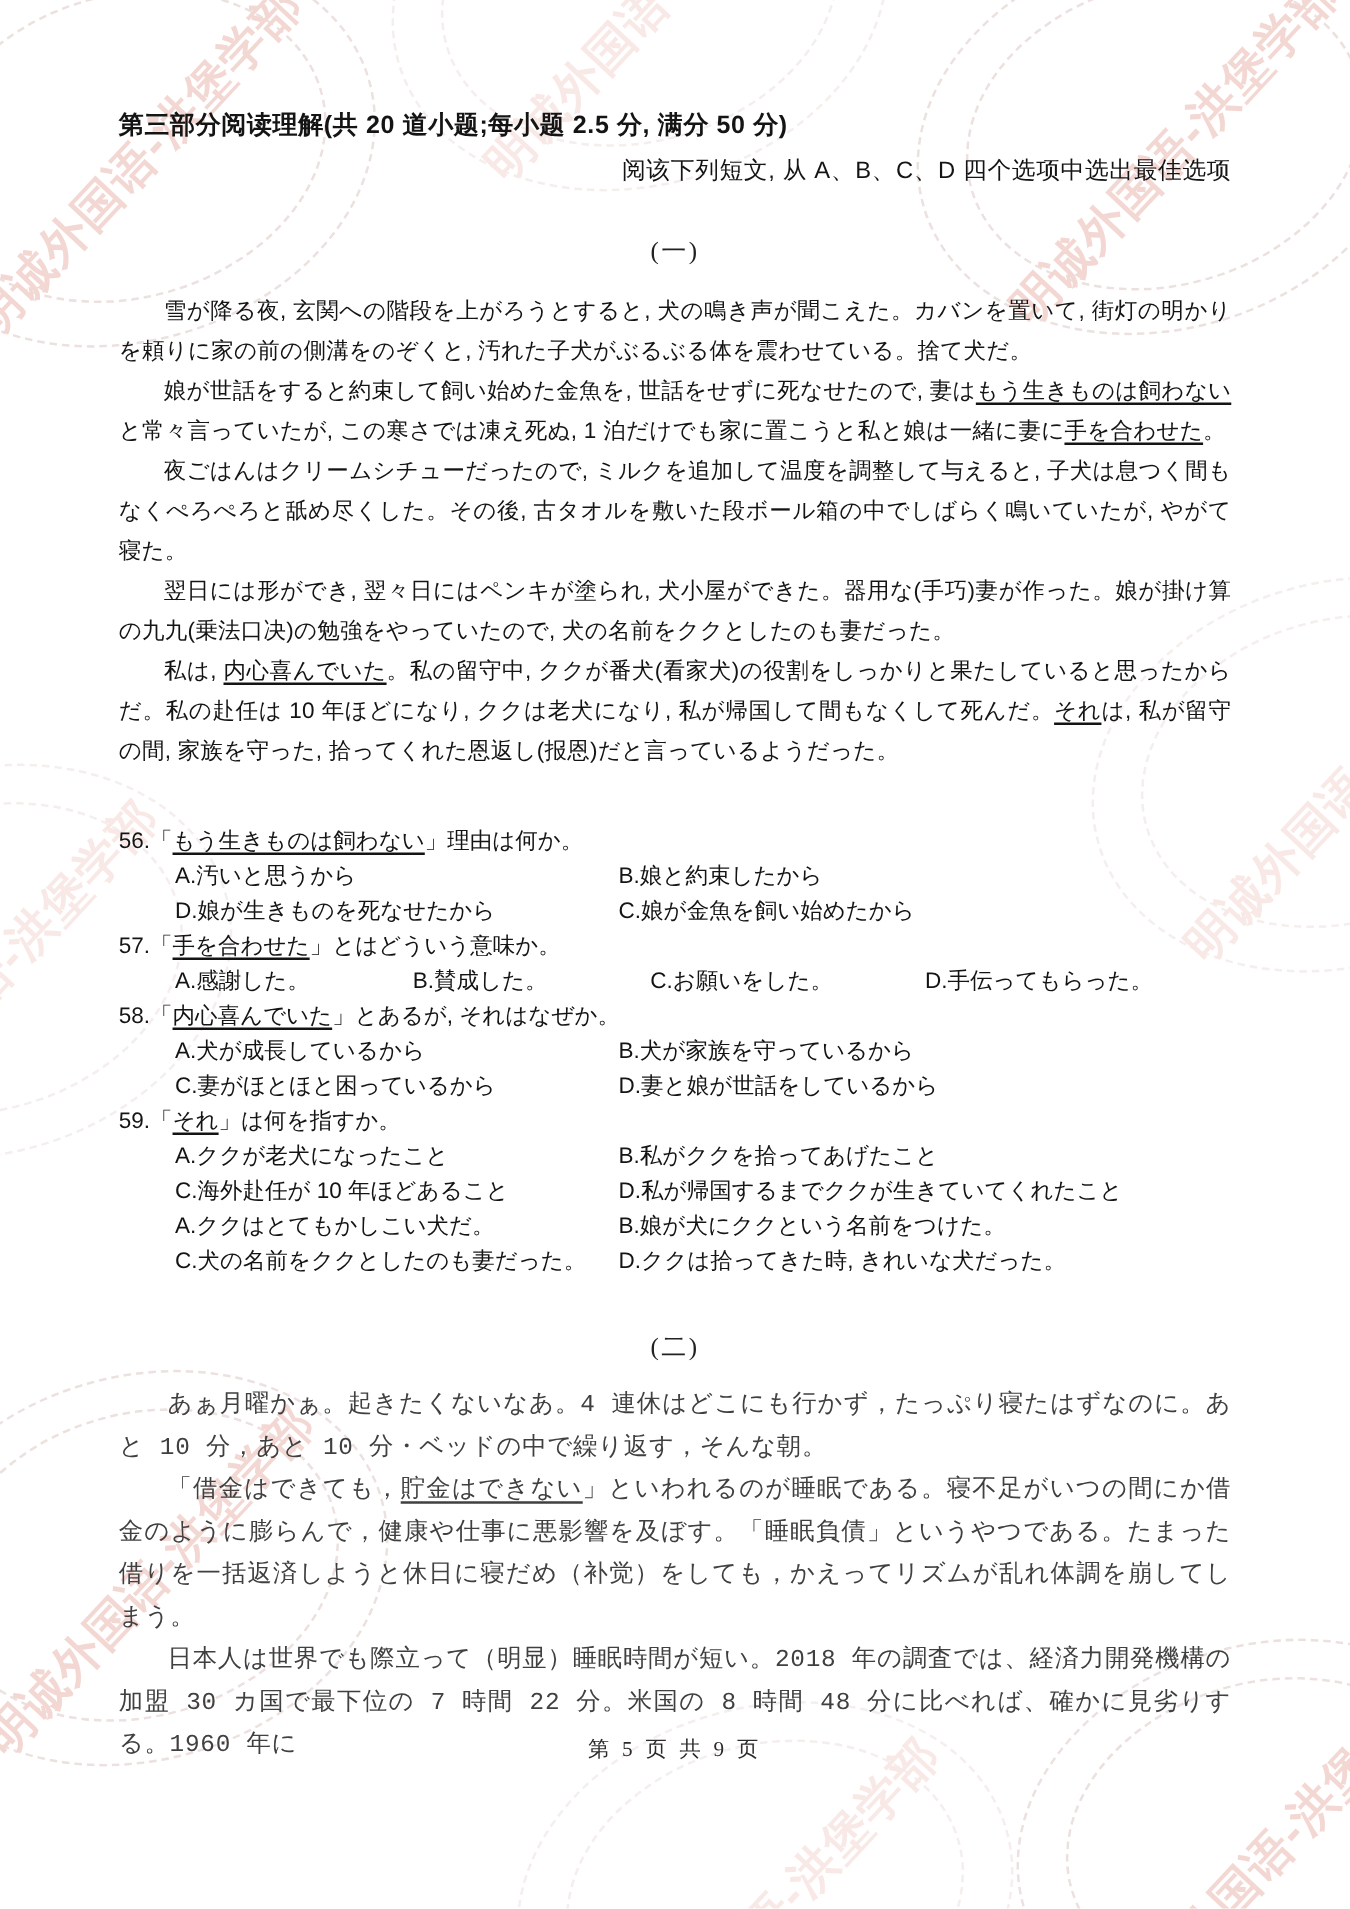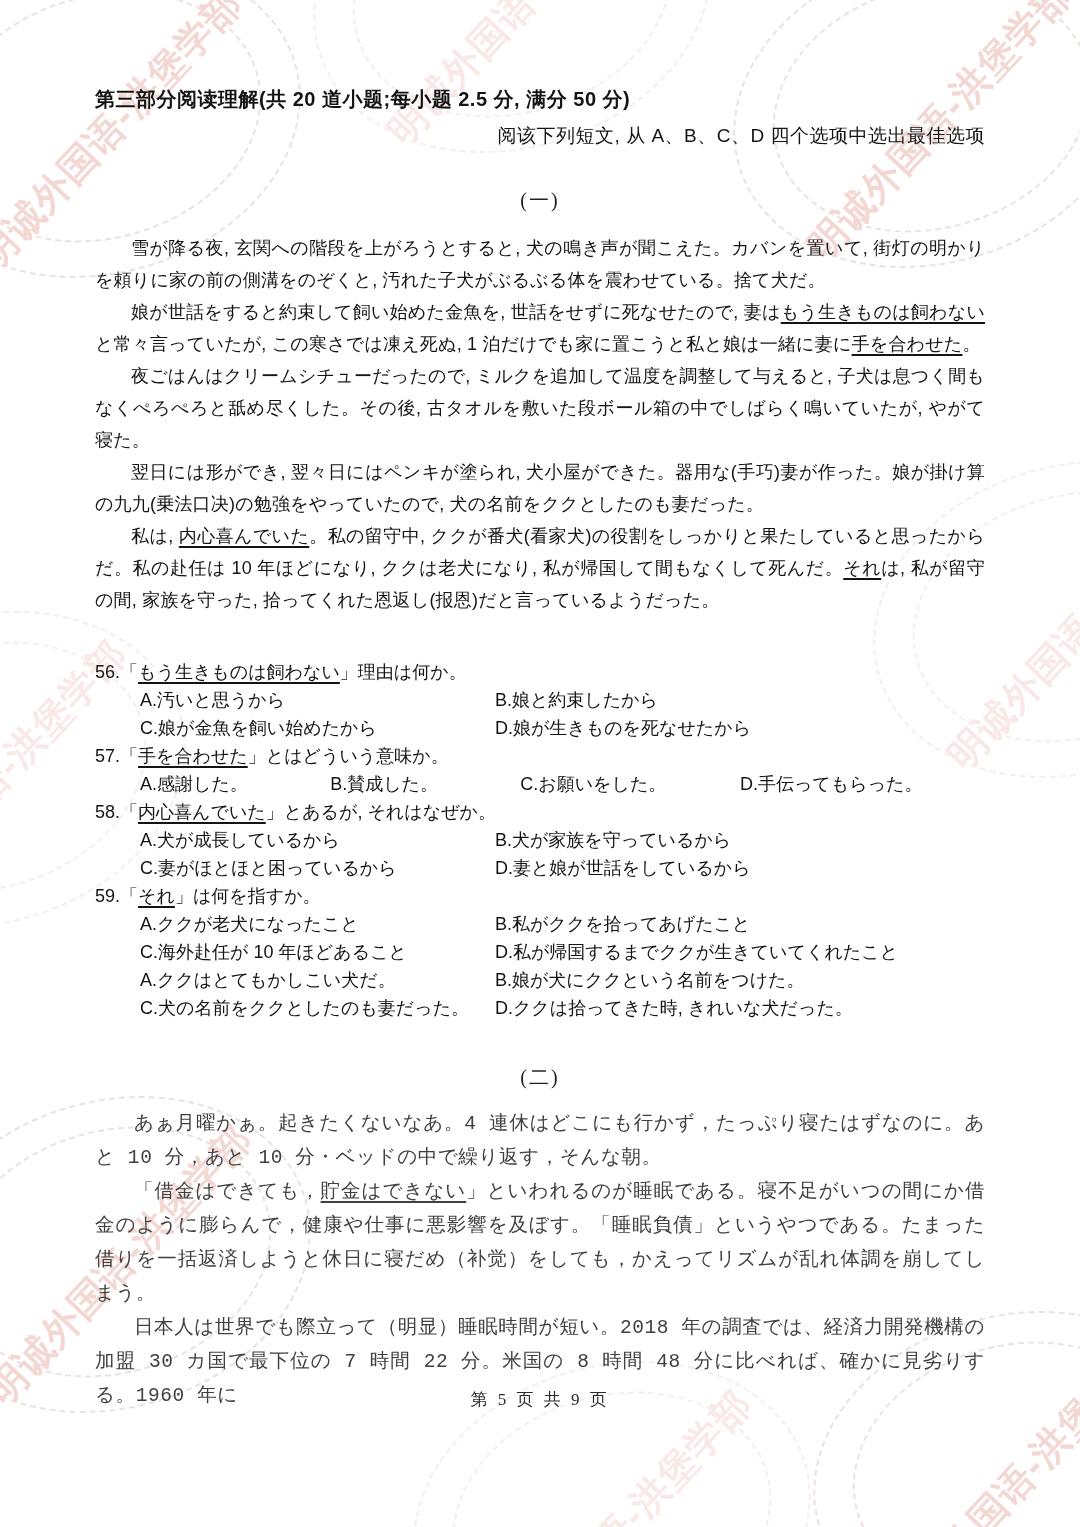--- a/index.html
+++ b/index.html
@@ -138,22 +138,22 @@
       </div>
 
     <div class="questions" id="questions">
         <div class="question">
           <div class="stem"><span>56.</span><span>「</span><span class="u">もう生きものは飼わない</span><span>」理由は何か。</span></div>
           <div class="opt-row">
             <span class="opt">A.汚いと思うから</span>
             <span class="opt">B.娘と約束したから</span>
           </div>
           <div class="opt-row">
+            <span class="opt">D.娘が生きものを死なせたから</span>
             <span class="opt">C.娘が金魚を飼い始めたから</span>
-            <span class="opt">D.娘が生きものを死なせたから</span>
           </div>
         </div>
         <div class="question">
           <div class="stem"><span>57.</span><span>「</span><span class="u">手を合わせた</span><span>」とはどういう意味か。</span></div>
           <div class="opt-row row4">
             <span class="opt">A.感謝した。</span>
             <span class="opt">B.賛成した。</span>
             <span class="opt">C.お願いをした。</span>
             <span class="opt">D.手伝ってもらった。</span>
           </div>

